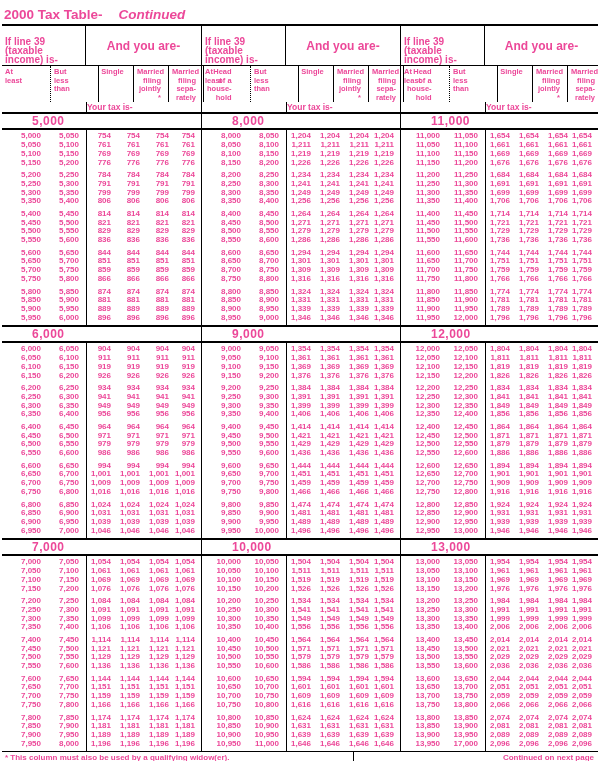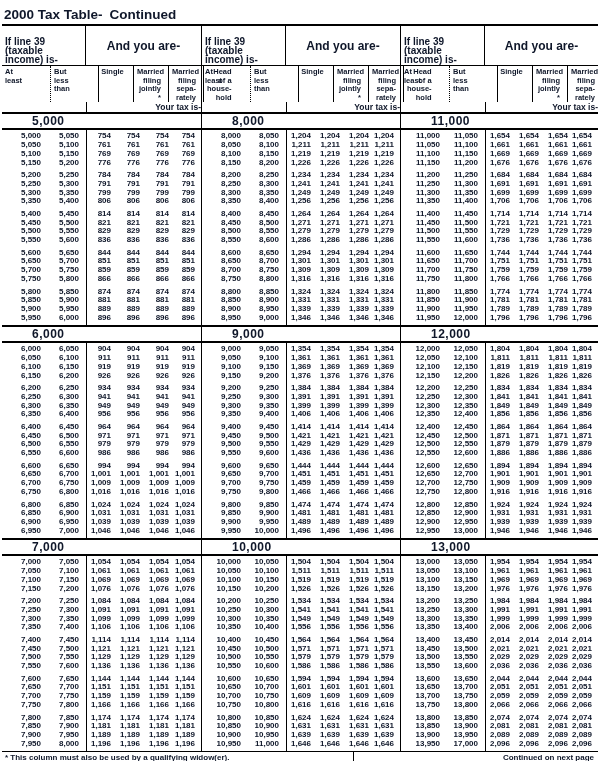--- a/index.html
+++ b/index.html
@@ -1,39 +1,39 @@
 <!DOCTYPE html>
 <html><head>
 <meta charset="utf-8">
 <style>
   html,body{margin:0;padding:0;background:#fff;}
-  .page{width:600px;height:761px;box-sizing:border-box;background:#fff;color:#0f172a;
+  .page{width:600px;height:761px;box-sizing:border-box;background:#fff;color:#ec4899;
         font-family:"Liberation Sans",sans-serif;overflow:hidden;padding:0 2px;}
   .title{height:20px;display:flex;align-items:flex-end;padding:2px 0 2px 2px;
          font-size:13.5px;font-weight:bold;}
-  .title .continued{margin-left:7px;}
+  .title .continued{font-style:italic;margin-left:16px;}
   .table{border-top:2.5px solid #000;}
   .groups{display:grid;grid-template-columns:199px 199px 198px;}
   .group{box-sizing:border-box;}
   .group + .group{border-left:1.5px solid #000;}
 
   
   .ghead{height:86px;box-sizing:border-box;}
   .ghead-top{display:grid;grid-template-columns:84px 1fr;height:39px;border-bottom:1px solid #000;}
   .income-label{box-sizing:border-box;padding:11px 2px 0 3px;font-size:10px;line-height:9px;
                 font-weight:bold;white-space:pre-line;border-right:1px solid #000;}
   .and-you-are{display:flex;align-items:center;justify-content:center;font-size:12px;font-weight:bold;}
   .ghead-cols{display:grid;grid-template-columns:42px 42px 29px 29px 29px 1fr;height:36px;gap:6px;}
   .hcell{box-sizing:border-box;font-size:7.5px;line-height:8.5px;font-weight:bold;
          white-space:pre-line;padding:2px 1px 0 3px;}
   .hc1{border-left:1px dotted #000;}
   .hc2{border-left:1px solid #000;text-align:center;padding-left:0;}
   .hc3,.hc4,.hc5{border-left:1px solid #000;text-align:right;}
   .your-tax{margin-left:84px;border-left:1px solid #000;height:11px;line-height:10px;
-            text-align:right;font-size:8.5px;font-weight:bold;box-sizing:border-box;padding-left:48px;}
+            text-align:left;font-size:8.5px;font-weight:bold;box-sizing:border-box;}
 
   
   .band{box-sizing:border-box;height:18px;border-top:2px solid #000;border-bottom:2px solid #000;
         font-size:12px;font-weight:bold;line-height:14px;padding-left:30px;letter-spacing:.5px;}
 
   
   .rows{position:relative;box-sizing:border-box;height:195px;padding-top:2px;}
   .vline{position:absolute;left:84px;top:0;bottom:0;width:1px;background:#000;}
   .block{margin-bottom:3.5px;}
   .trow{display:grid;grid-template-columns:42px 42px 29px 29px 29px 1fr;height:8.85px;

